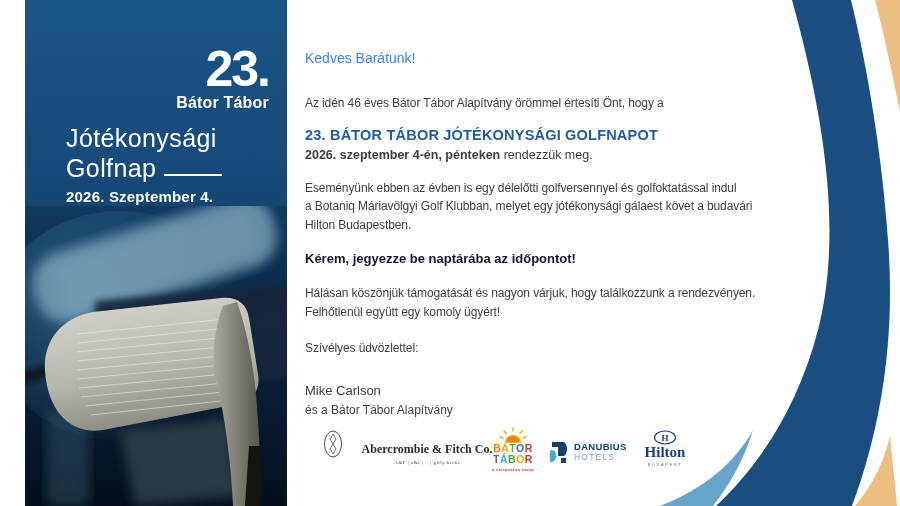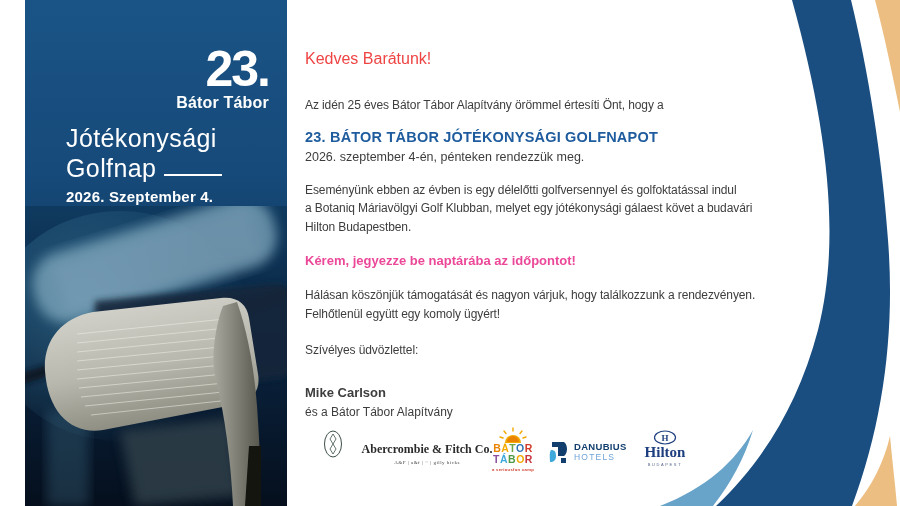--- a/index.html
+++ b/index.html
@@ -16,30 +16,30 @@
   .poster-brand { font-size:16px; font-weight:700; margin-left:3px; padding-bottom:5px; letter-spacing:.2px; }
   .poster-t1 { font-size:25px; font-weight:400; letter-spacing:.4px; margin-top:6px; line-height:1.2; }
   .t2-row { display:flex; align-items:flex-end; }
   .poster-t2 { font-size:25px; font-weight:400; letter-spacing:.4px; line-height:1.2; }
   .uline { display:inline-block; width:58px; height:2px; background:#fff; margin-left:8px; margin-bottom:7px; }
   .poster-date { font-size:15px; font-weight:700; margin-top:5px; letter-spacing:.2px; }
   .clubs-svg { position:absolute; left:0; bottom:0; width:262px; height:300px; z-index:1; }
 
   
   .letter { position:absolute; left:305px; top:50px; width:505px; color:#3d3d3d; z-index:2; }
-  .salutation { font-size:16px; color:#ef4444; margin-bottom:28px; }
+  .salutation { font-size:14px; color:#3b82f6; margin-bottom:28px; }
   .line { font-size:12px; line-height:1.55; white-space:nowrap; letter-spacing:-.1px; }
   .intro { margin-bottom:14px; }
   .event-title { font-size:14.5px; font-weight:700; letter-spacing:.2px; margin-bottom:5px; white-space:nowrap; }
   .date-line { font-size:12.5px; margin-bottom:17px; white-space:nowrap; }
-  .bold { font-weight:400;margin-top:23px; }
+  .bold { font-weight:700;margin-top:23px; }
   .para { margin-bottom:17px; }
   .cta { font-size:13px; font-weight:700; margin-bottom:18px; white-space:nowrap; }
   .closing { margin-bottom:24px; }
-  .sig-name { font-size:13px; font-weight:700; line-height:1.5; }
+  .sig-name { font-size:13px; font-weight:400; line-height:1.5; }
   .sig-org { font-size:12px; line-height:1.5; }
 
   
   .sponsors { position:absolute; left:0; top:424px; width:760px; height:72px; z-index:2; }
   .sponsor { position:absolute; display:flex; flex-direction:column; align-items:center; text-align:center; }
   .sp-botaniq { left:295px; top:6px; width:76px;gap:48px; }
   .botaniq-name { font-family:"Liberation Serif", serif; font-size:10.5px; letter-spacing:2.5px; color:#3e4f48; margin-top:2px; }
   .botaniq-sub { font-size:4px; letter-spacing:.8px; color:#8a958f; margin-top:2px; }
   .sp-anf { left:368px; top:18px; width:118px; }
   .anf-name { font-family:"Liberation Serif", serif; font-size:12px; font-weight:700; color:#2b2b2b; white-space:nowrap; }
@@ -147,35 +147,35 @@
       </g>
 
       <path d="M212,96 C222,124 229,160 232,200 C235,242 236,272 236,300 L208,300 C206,258 200,208 190,170 C186,152 190,120 198,100 Z" fill="url(#steel2)"></path>
       <path d="M224,240 L236,240 L236,300 L220,300 Z" fill="#15150f"></path>
     </svg>
   </aside>
 
   <main class="letter">
     <div class="salutation">Kedves Barátunk!</div>
 
-    <div class="line intro">Az idén 25 éves Bátor Tábor Alapítvány örömmel értesíti Önt, hogy a</div>
+    <div class="line intro">Az idén 46 éves Bátor Tábor Alapítvány örömmel értesíti Önt, hogy a</div>
 
     <div class="event-title" style="color:#1f5c9e;">23. BÁTOR TÁBOR JÓTÉKONYSÁGI GOLFNAPOT</div>
 
     <div class="date-line">
       <span class="bold">2026. szeptember 4-én, pénteken</span><span> rendezzük meg.</span>
     </div>
 
     <div class="para">
       <div class="line">Eseményünk ebben az évben is egy délelőtti golfversennyel és golfoktatással indul</div>
       <div class="line">a Botaniq Máriavölgyi Golf Klubban, melyet egy jótékonysági gálaest követ a budavári</div>
       <div class="line">Hilton Budapestben.</div>
     </div>
 
-    <div class="cta" style="color:#ec4899;">Kérem, jegyezze be naptárába az időpontot!</div>
+    <div class="cta" style="color:#0f172a;">Kérem, jegyezze be naptárába az időpontot!</div>
 
     <div class="para">
       <div class="line">Hálásan köszönjük támogatását és nagyon várjuk, hogy találkozzunk a rendezvényen.</div>
       <div class="line">Felhőtlenül együtt egy komoly ügyért!</div>
     </div>
 
     <div class="line closing">Szívélyes üdvözlettel:</div>
 
     <div class="sig-name">Mike Carlson</div>
     <div class="sig-org">és a Bátor Tábor Alapítvány</div>

